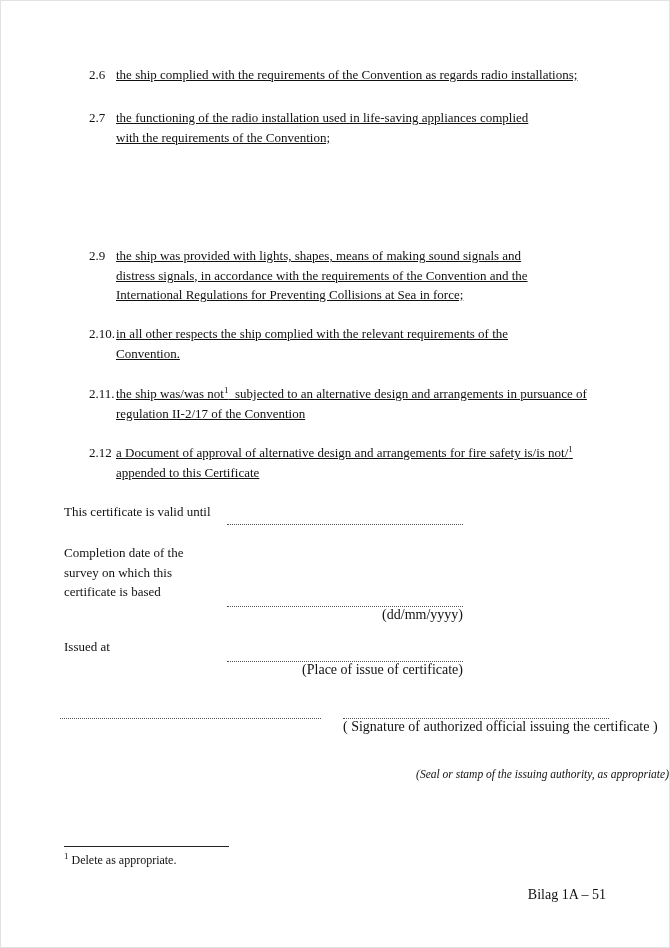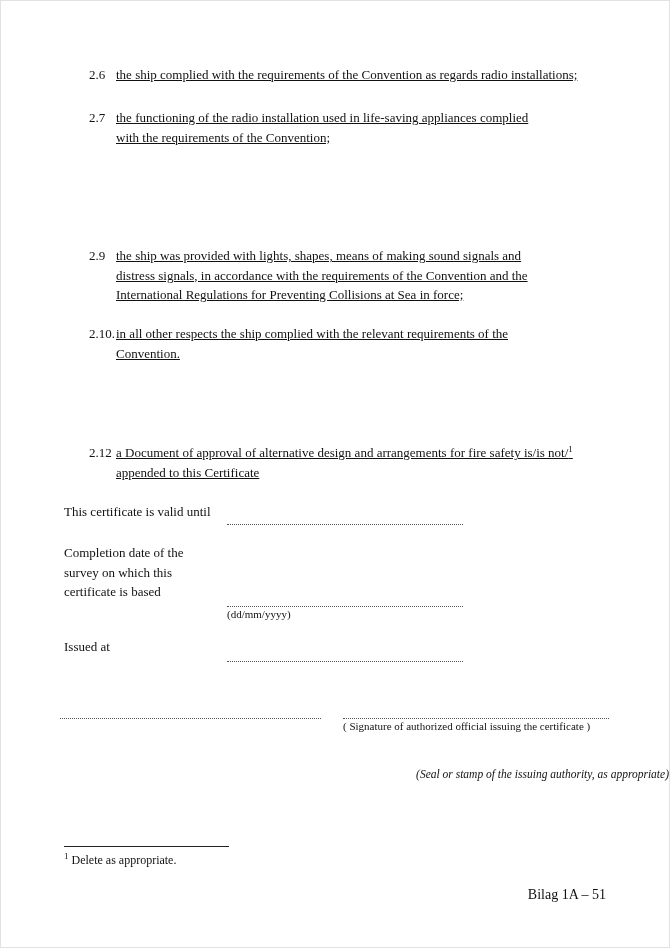--- a/index.html
+++ b/index.html
@@ -27,23 +27,23 @@
   .item .txt { white-space: pre; text-decoration: underline; }
   sup { font-size: 9px; line-height: 0; vertical-align: super; }
   .label { position: absolute; left: 63px; white-space: pre; }
   .dotline {
     position: absolute;
     height: 15px;
     border-bottom: 1.5px dotted #555;
   }
   .caption {
     position: absolute;
-    font-size: 11px;
+    font-size: 14px;
     line-height: 13px;
-    text-align: left;
+    text-align: right;
     white-space: pre;
   }
   .seal {
     position: absolute;
     left: 0; right: 0;
     text-align: right;
     font-style: italic;
     font-size: 11.5px;
     white-space: pre;
   }
@@ -84,38 +84,44 @@
 distress signals, in accordance with the requirements of the Convention and the
 International Regulations for Preventing Collisions at Sea in force;</span><sup></sup><span></span></span>
   </div>
 
   <div class="item" style="top:323px">
     <span class="num">2.10.</span>
     <span class="txt"><span>in all other respects the ship complied with the relevant requirements of the
 Convention.</span><sup></sup><span></span></span>
   </div>
 
+  <div class="item" style="top:383px">
+    <span class="num">2.11.</span>
+    <span class="txt"><span>the ship was/was not</span><sup>1</sup><span>  subjected to an alternative design and arrangements in pursuance of
+regulation II-2/17 of the Convention</span></span>
+  </div>
 
   <div class="item" style="top:442px">
     <span class="num">2.12</span>
     <span class="txt"><span>a Document of approval of alternative design and arrangements for fire safety is/is not/</span><sup>1</sup><span>
 appended to this Certificate</span></span>
   </div>
 
   <div class="label" style="top:501px">This certificate is valid until</div>
   <div class="dotline" style="left:226px; top:508px; width:236px"></div>
 
   <div class="label" style="top:542px">Completion date of the
 survey on which this
 certificate is based</div>
   <div class="dotline" style="left:226px; top:590px; width:236px"></div>
   <div class="caption" style="left:226px; top:607px; width:236px">(dd/mm/yyyy)</div>
 
   <div class="label" style="top:636px">Issued at</div>
   <div class="dotline" style="left:226px; top:645px; width:236px"></div>
+  <div class="caption" style="left:226px; top:662px; width:236px">(Place of issue of certificate)</div>
 
   <div class="dotline" style="left:59px; top:702px; width:261px"></div>
 
   <div class="dotline" style="left:342px; top:702px; width:266px"></div>
   <div class="caption" style="left:342px; top:719px; width:266px">( Signature of authorized official issuing the certificate )</div>
 
   <div class="seal" style="top:764px">(Seal or stamp of the issuing authority, as appropriate)</div>
 
   <div class="footnote-rule"></div>
   <div class="footnote"><sup>1</sup><span> Delete as appropriate.</span></div>

